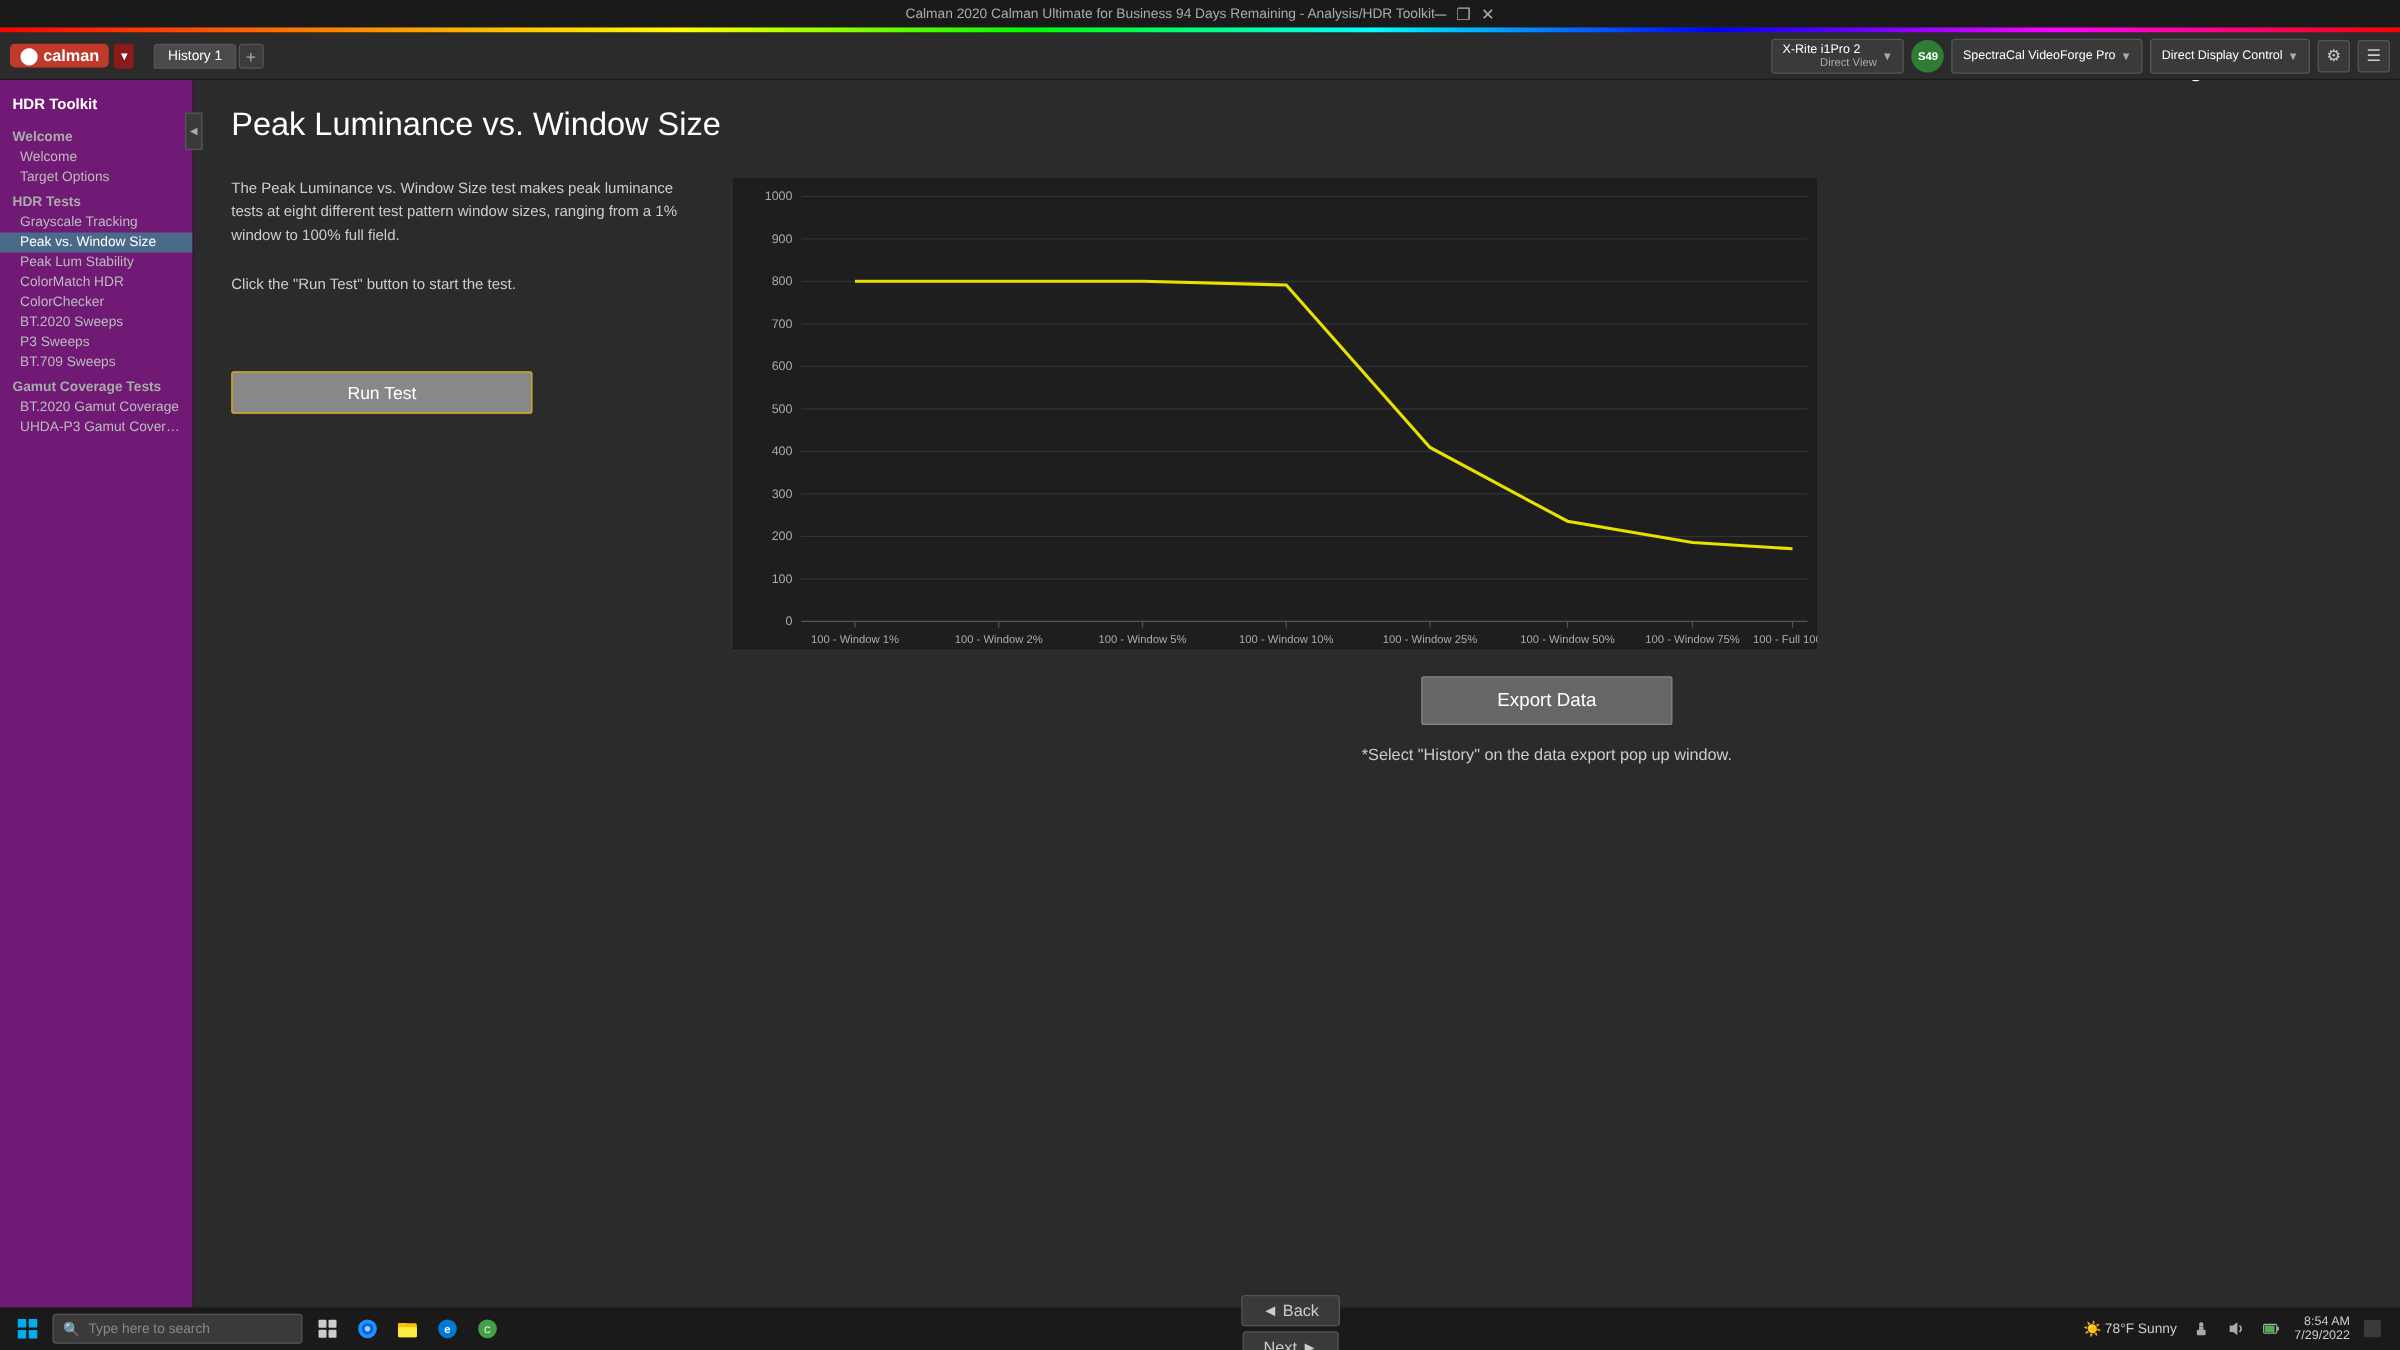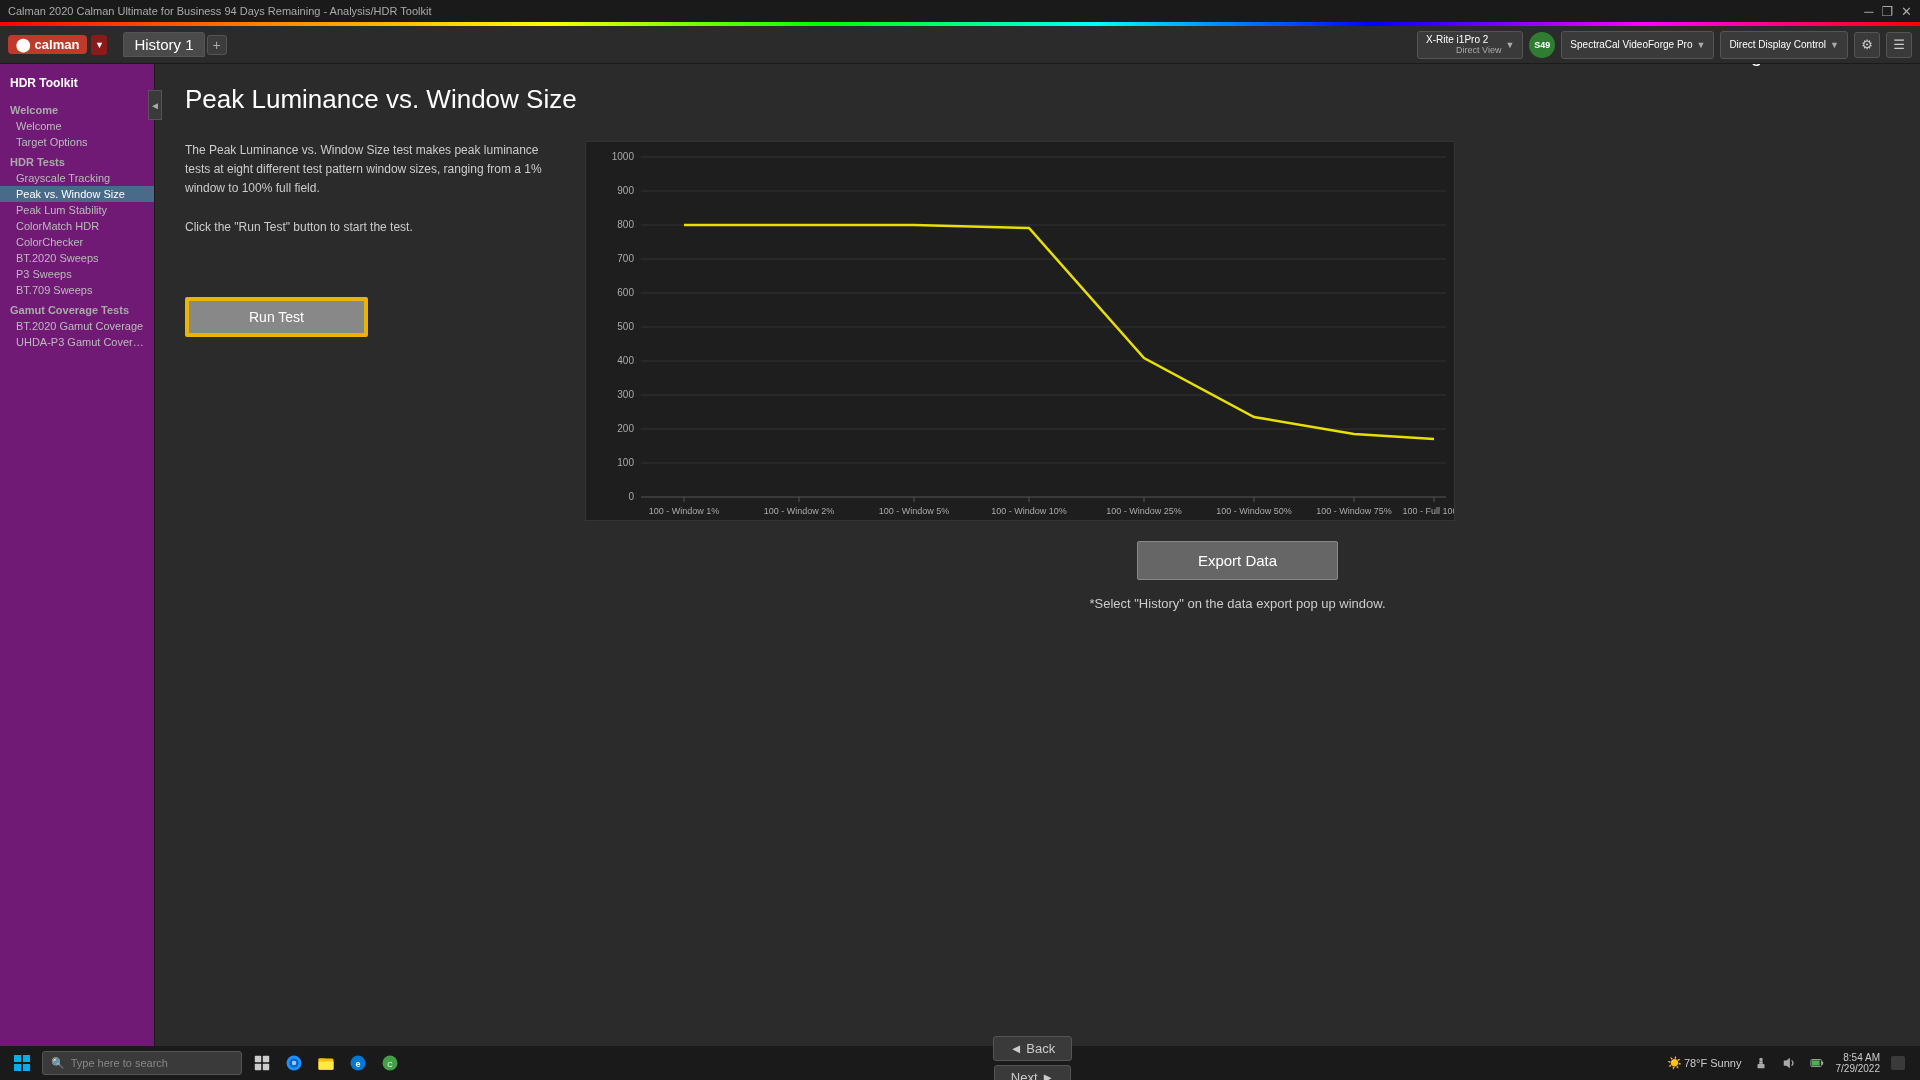--- a/index.html
+++ b/index.html
@@ -4,21 +4,21 @@
   <style>
     * { margin: 0; padding: 0; box-sizing: border-box; }
     body { width: 1920px; height: 1080px; overflow: hidden; background: #2b2b2b; font-family: 'Segoe UI', Arial, sans-serif; color: #ccc; font-size: 12px; }
 
     
     #title-bar {
       height: 22px;
       background: #1a1a1a;
       display: flex;
       align-items: center;
-      justify-content: space-between;
+      justify-content: center;
       padding: 0 8px;
       color: #aaa;
       font-size: 11px;
     }
     #title-bar-controls { display: flex; gap: 8px; }
     #title-bar-controls span { cursor: pointer; font-size: 13px; color: #aaa; }
 
     
     #rainbow-bar {
       height: 4px;
@@ -65,21 +65,21 @@
       font-size: 9px;
     }
     #tab-area { display: flex; align-items: center; gap: 2px; flex: 1; }
     .tab-item {
       background: #3c3c3c;
       border: 1px solid #555;
       border-radius: 3px 3px 0 0;
       padding: 3px 10px;
       cursor: pointer;
       color: #ccc;
-      font-size: 15px;
+      font-size: 11px;
       display: flex;
       align-items: center;
       gap: 4px;
     }
     .tab-item.active { background: #4a4a4a; color: #fff; }
     .tab-add {
       background: #3c3c3c;
       border: 1px solid #555;
       border-radius: 3px;
       width: 20px;
@@ -215,23 +215,23 @@
     }
     #description {
       color: #ccc;
       font-size: 12px;
       line-height: 1.6;
       max-width: 370px;
       margin-bottom: 30px;
     }
     #run-test-btn {
       background: #888;
-      border: 4px solid #eab308;
+      border: 1px solid #eab308;
       border-radius: 2px;
-      padding: 8px 60px;
+      padding: 8px 92px;
       color: #fff;
       font-size: 14px;
       cursor: pointer;
       margin-bottom: 20px;
     }
     svg.chart-svg {
       display: block;
     }
 
     #export-btn {

